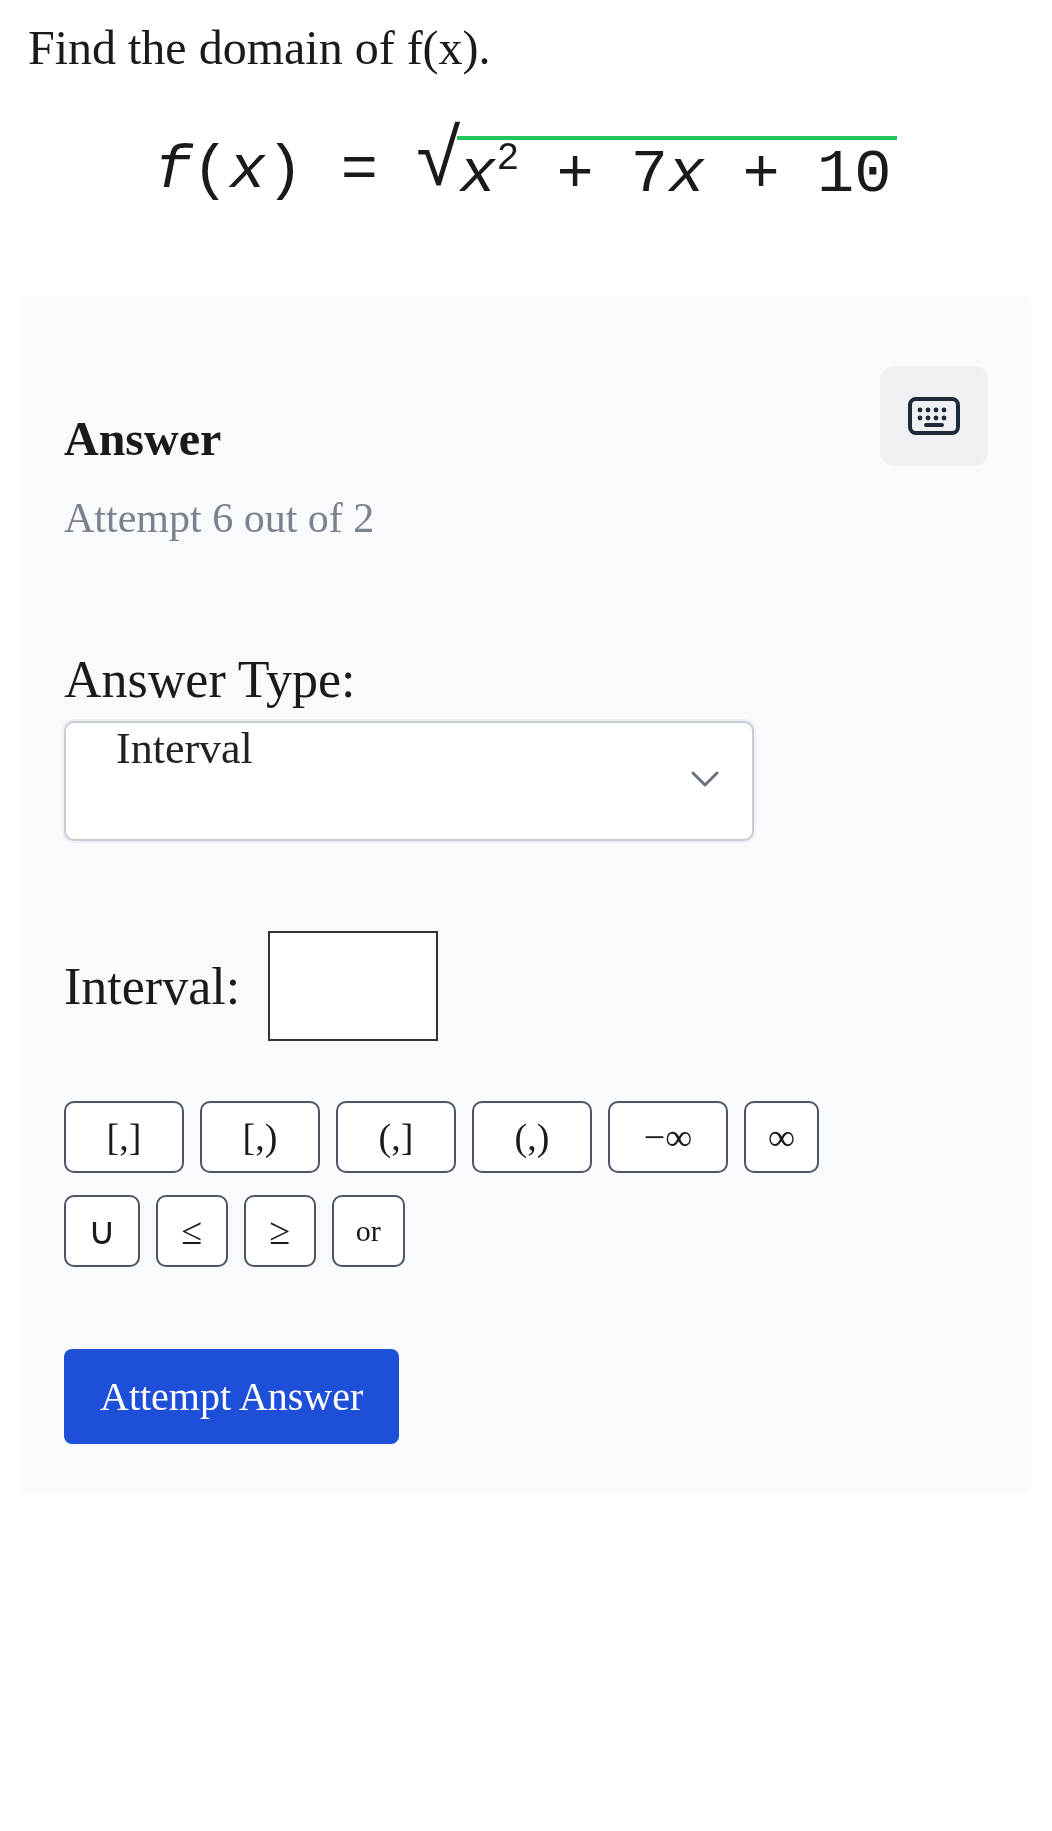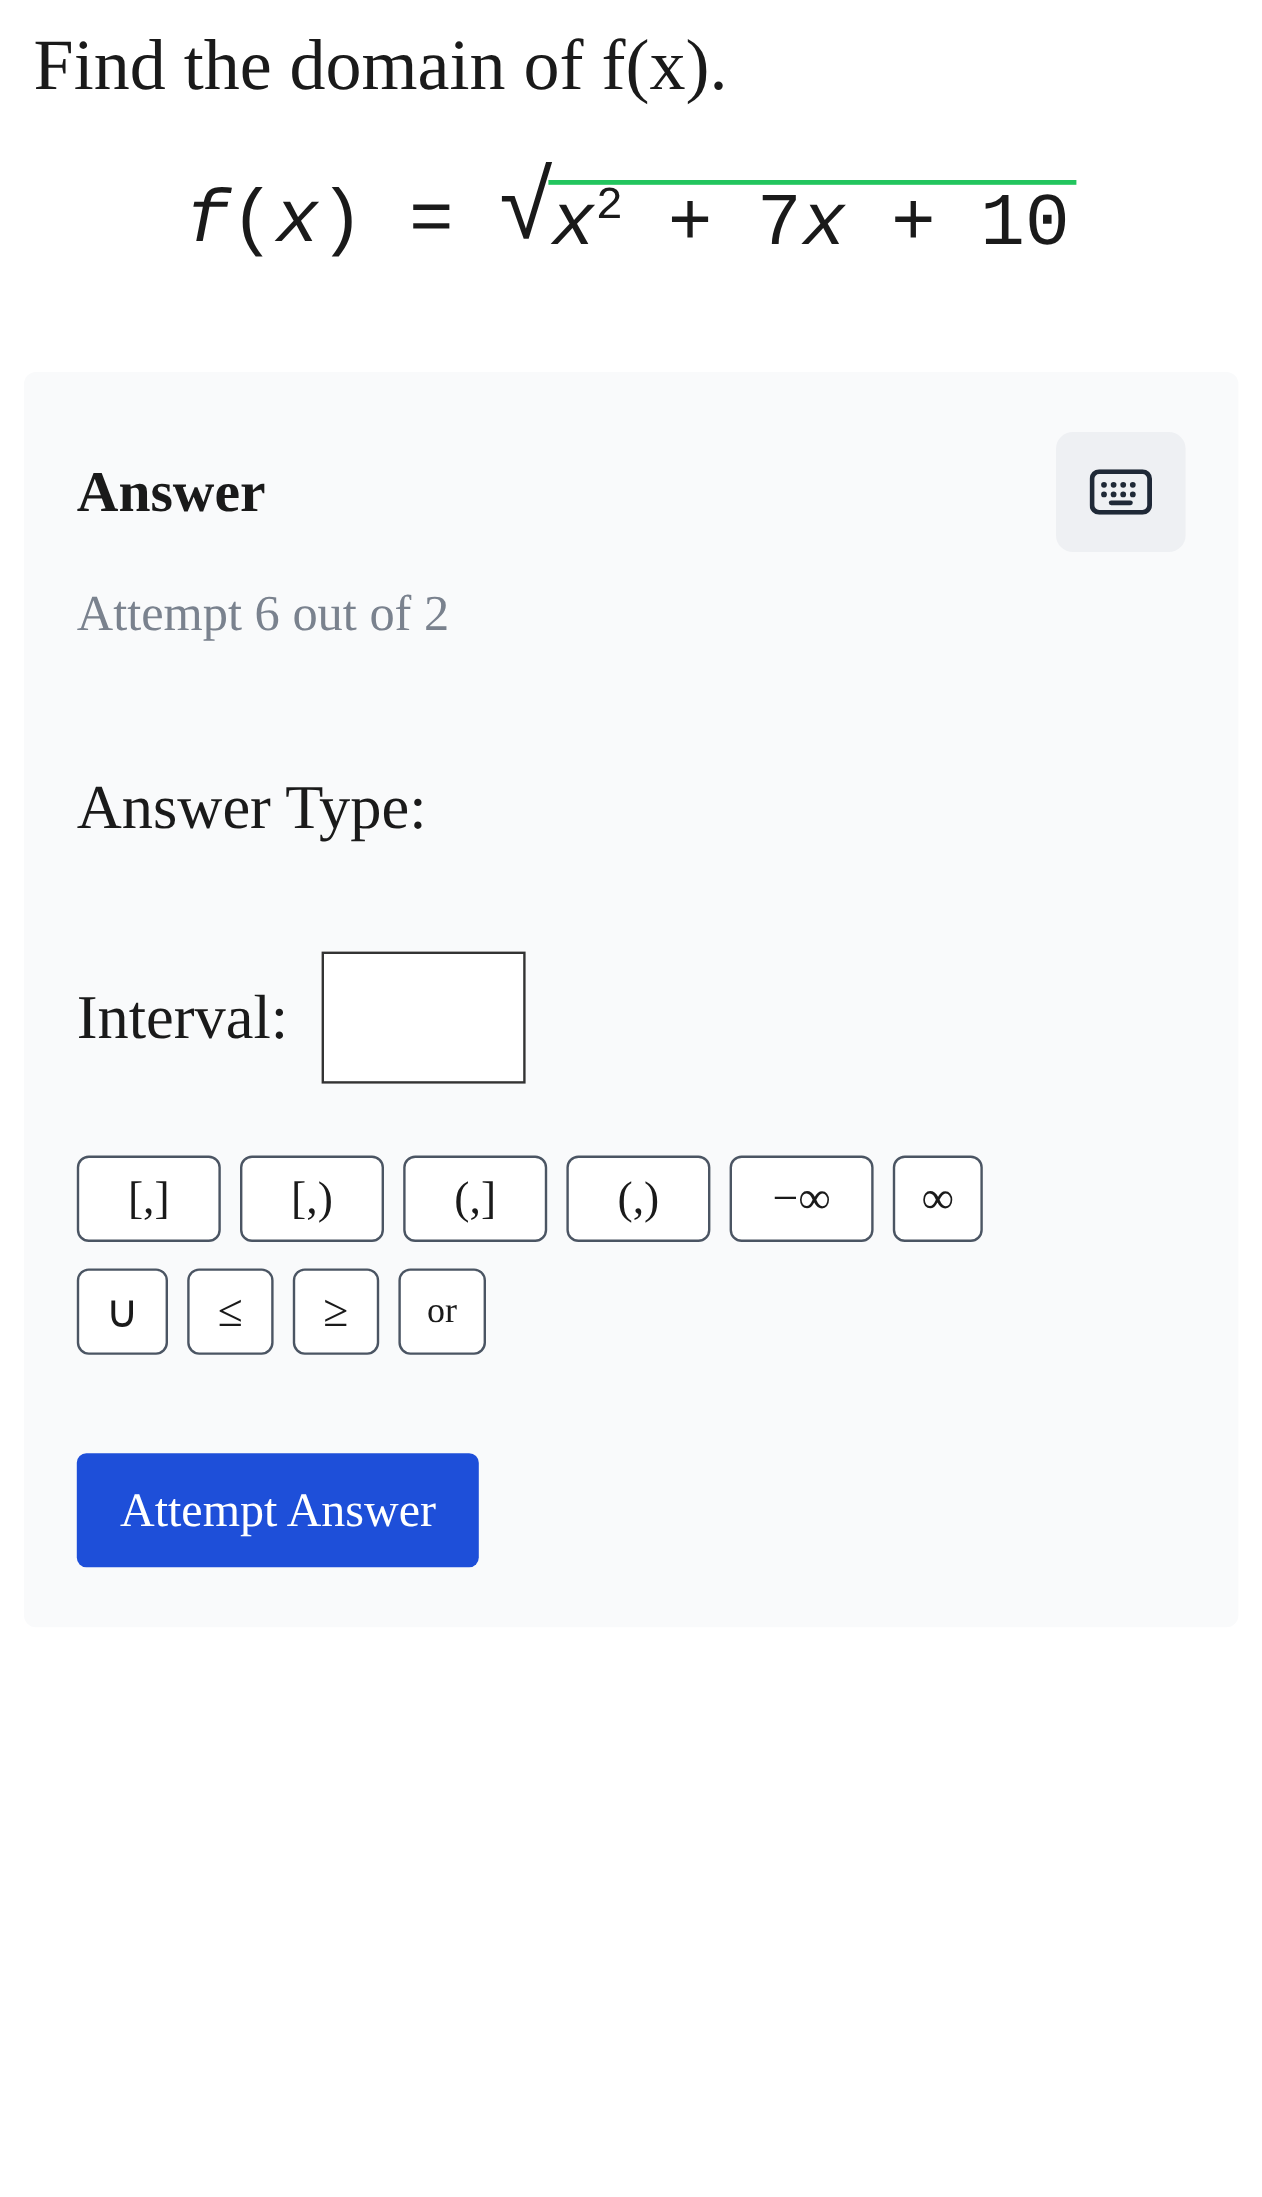--- a/index.html
+++ b/index.html
@@ -4,21 +4,21 @@
   <style>
     * { box-sizing: border-box; margin: 0; padding: 0; }
     body {
       font-family: Georgia, 'Times New Roman', serif;
       background: #fff;
       color: #1a1a1a;
       padding: 20px;
       width: 1052px;
     }
     .prompt {
-      font-size: 60px;
+      font-size: 48px;
       font-weight: 400;
       margin-bottom: 60px;
       padding-left: 8px;
     }
     .equation {
       font-family: Liberation Mono, monospace;
       font-size: 62px;
       font-style: italic;
       text-align: center;
       margin: 50px 0 90px 0;
@@ -50,21 +50,22 @@
     }
     .answer-box {
       background: #f9fafb;
       border-radius: 10px;
       padding: 50px 44px 50px 44px;
       margin-top: 40px;
     }
     .answer-header {
       display: flex;
       justify-content: space-between;
-      align-items: center;
+      align-items: flex-end;
+      margin-top: 20px;
     }
     .answer-title {
       font-size: 48px;
       font-weight: 700;
     }
     .keyboard-btn {
       width: 108px;
       height: 100px;
       background: #eef0f3;
       border-radius: 14px;
@@ -195,20 +196,28 @@
           <circle cx="20" cy="21" r="2.4" fill="#1f2937"></circle>
         <circle cx="28" cy="21" r="2.4" fill="#1f2937"></circle>
           <circle cx="36" cy="21" r="2.4" fill="#1f2937"></circle>
         <rect x="16" y="26" width="20" height="4" rx="2" fill="#1f2937"></rect>
       </svg>
     </div>
   </div>
   <div class="attempt">Attempt 6 out of 2</div>
 
   <div class="answer-type-label">Answer Type:</div>
+  <div class="select-wrap">
+    <div class="select">Interval</div>
+    <span class="chev">
+      <svg viewBox="0 0 30 20" fill="none">
+          <path d="M3 4 L15 16 L27 4" stroke-width="3" stroke-linecap="round" stroke-linejoin="round"></path>
+        </svg>
+    </span>
+  </div>
 
   <div class="interval-row">
     <div class="interval-label">Interval:</div>
     <input class="interval-input" value="" style="">
   </div>
 
   <div class="sym-rows">
     <div class="sym-row">
       <button class="sym-btn wide">[,]</button>
       <button class="sym-btn wide">[,)</button>

